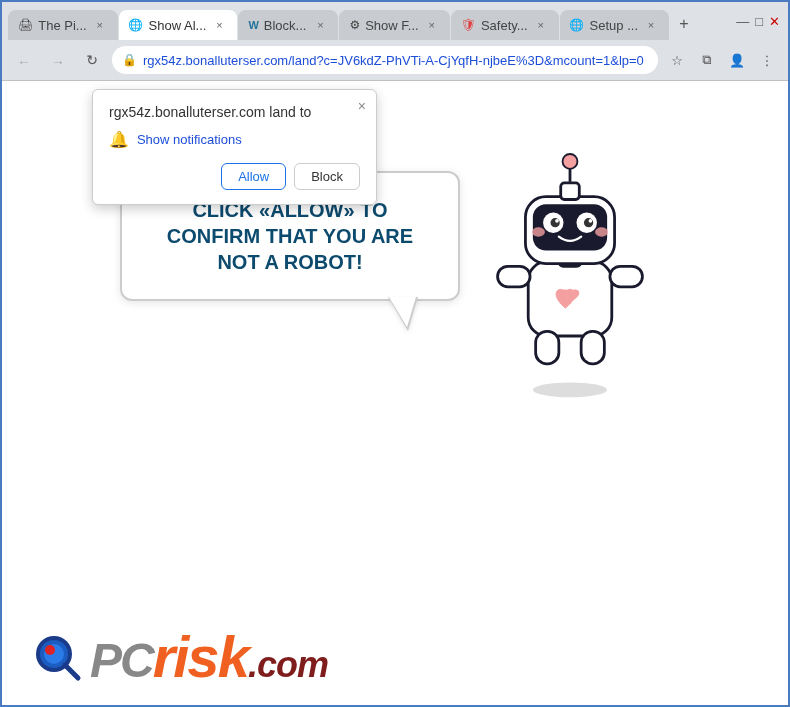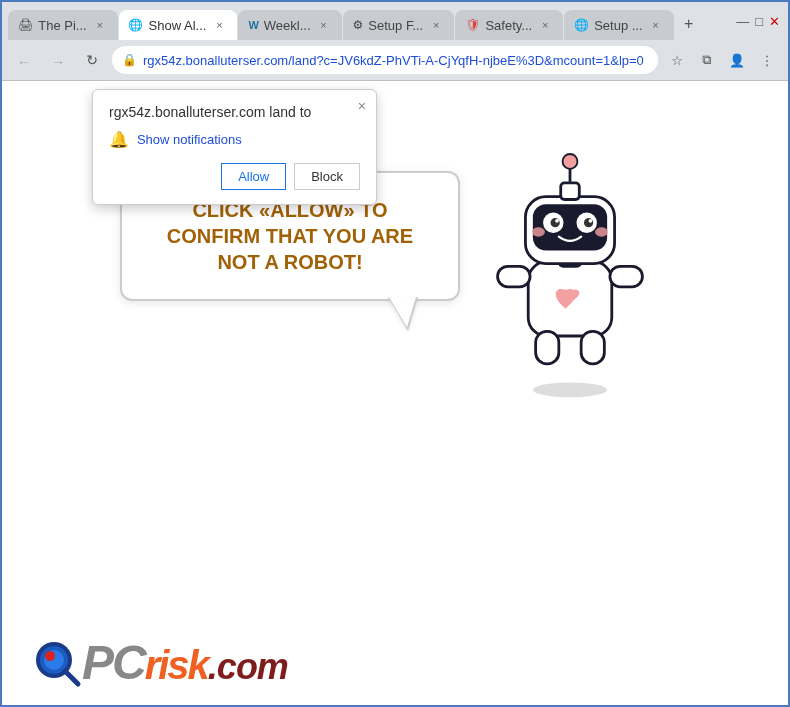--- a/index.html
+++ b/index.html
@@ -162,21 +162,21 @@
     }
     .bell-icon { font-size: 16px; color: #555; }
     .popup-notification-text { font-size: 13px; color: #1d4ed8; }
     .popup-buttons {
       display: flex;
       justify-content: flex-end;
       gap: 8px;
     }
     .popup-btn {
       padding: 5px 16px;
-      border-radius: 0;
+      border-radius: 6px;
       font-size: 13px;
       cursor: pointer;
       border: 1px solid #ccc;
       background: #fff;
       color: #333;
     }
     .popup-btn.primary {
       border-color: #1a73e8;
       color: #1a73e8;
     }
@@ -204,21 +204,21 @@
       border-radius: 12px;
       padding: 24px 28px;
       max-width: 340px;
       position: relative;
       box-shadow: 0 2px 8px rgba(0,0,0,0.1);
     }
     .speech-bubble-text {
       font-size: 20px;
       font-weight: 900;
       text-align: center;
-      color: #a16207;
+      color: #0c4a6e;
       line-height: 1.3;
     }
     .speech-bubble::after {
       content: '';
       position: absolute;
       bottom: -32px;
       right: 40px;
       width: 0;
       height: 0;
       border-left: 20px solid transparent;
@@ -249,20 +249,21 @@
       height: 260px;
     }
 
     
     .page-footer {
       position: absolute;
       bottom: 20px;
       left: 30px;
       display: flex;
       align-items: center;
+      gap: 8px;
     }
     .magnifier-icon {
       width: 50px;
       height: 50px;
     }
 
     
     .tab-bar-row {
       display: flex;
       align-items: stretch;
@@ -304,27 +305,27 @@
       </div>
 
       <div class="tab active">
         <span style="font-size:12px;">🌐</span>
         <span class="tab-label">Show Al...</span>
         <span class="tab-close">×</span>
       </div>
 
       <div class="tab">
         <span style="font-size:11px;font-weight:bold;color:#21759b;">W</span>
-        <span class="tab-label">Weekl...</span>
+        <span class="tab-label">Block...</span>
         <span class="tab-close">×</span>
       </div>
 
       <div class="tab">
         <span style="font-size:12px;">⚙</span>
-        <span class="tab-label">Setup F...</span>
+        <span class="tab-label">Show F...</span>
         <span class="tab-close">×</span>
       </div>
 
       <div class="tab">
         <span style="font-size:12px;color:#e04040;">🛡</span>
         <span class="tab-label">Safety...</span>
         <span class="tab-close">×</span>
       </div>
 
       <div class="tab">
@@ -439,18 +440,18 @@
       <circle cx="22" cy="22" r="14" fill="#1a5cbf"></circle>
       <circle cx="22" cy="22" r="10" fill="#2a7ae8"></circle>
 
       <circle cx="18" cy="18" r="5" fill="#dd2222"></circle>
 
       <line x1="33" y1="33" x2="46" y2="46" stroke="#1a3a8a" stroke-width="5" stroke-linecap="round"></line>
     </svg>
 
     <div style="display:flex;align-items:baseline;gap:0;">
       <span style="font-size:48px;font-weight:900;color:#888;font-style:italic;letter-spacing:-2px;">PC</span>
-      <span style="font-size:40px;font-weight:900;color:#f06020;font-style:italic;letter-spacing:-2px;">risk</span>
+      <span style="font-size:58px;font-weight:900;color:#f06020;font-style:italic;letter-spacing:-2px;">risk</span>
       <span style="font-size:36px;font-weight:900;color:#7f1d1d;font-style:italic;letter-spacing:-1px;">.com</span>
     </div>
   </div>
 
 </div>
 
 </body></html>

